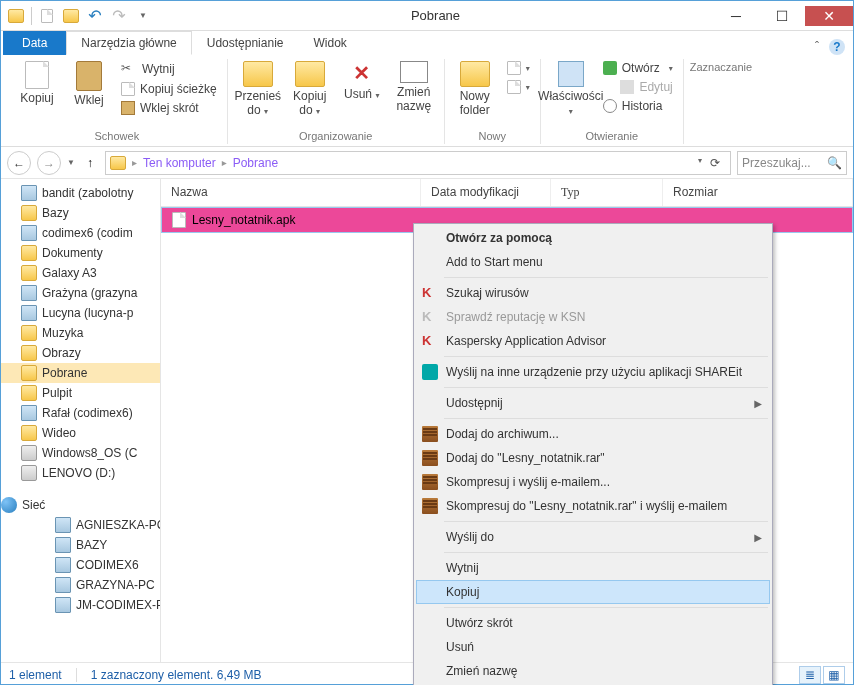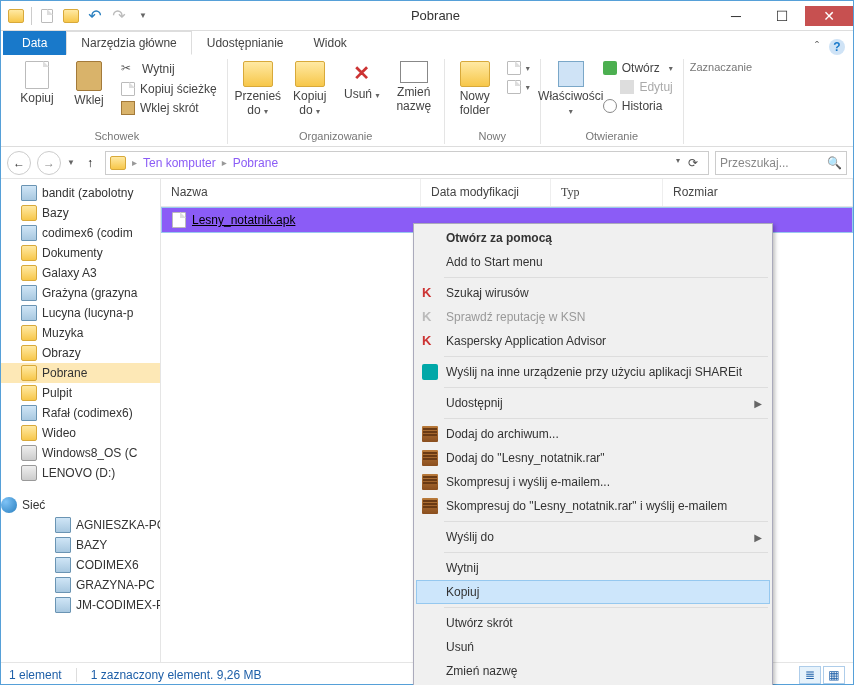--- a/index.html
+++ b/index.html
@@ -37,39 +37,39 @@
 .dd { font-size: 8px; color: #666; }
 
 
 .addrbar { height: 32px; display: flex; align-items: center; padding: 3px 6px; gap: 6px; border-bottom: 1px solid #e5e5e5; }
 .navbtn { width: 24px; height: 24px; border: 1px solid #ccc; border-radius: 50%; display: flex; align-items: center; justify-content: center; color: #888; }
 .navbtn.enabled { color: #333; }
 .addrbox { flex: 1; height: 24px; border: 1px solid #ccc; display: flex; align-items: center; padding: 0 4px; gap: 4px; }
 .crumb { display: flex; align-items: center; gap: 2px; font-size: 12px; color: #8b5cf6; }
 .crumbsep { color: #999; font-size: 10px; padding: 0 2px; }
 .addrtools { display: flex; gap: 2px; margin-left: auto; }
-.searchbox { width: 132px; height: 24px; border: 1px solid #ccc; display: flex; align-items: center; padding: 0 4px; color: #888; font-size: 11px; }
+.searchbox { width: 110px; height: 24px; border: 1px solid #ccc; display: flex; align-items: center; padding: 0 4px; color: #888; font-size: 11px; }
 
 
 .body { display: flex; height: 483px; }
 .tree { width: 160px; border-right: 1px solid #e5e5e5; overflow: hidden; padding: 4px 0; }
 .tnode { display: flex; align-items: center; gap: 5px; padding: 2px 6px 2px 20px; font-size: 12px; color: #333; white-space: nowrap; overflow: hidden; }
 .tnode.sel { background: #fde8b6; }
 .tnode.sub { padding-left: 54px; }
 .tnode .ic { width: 16px; height: 16px; flex-shrink: 0; }
 .tspacer { height: 12px; }
 
 .files { flex: 1; display: flex; flex-direction: column; position: relative; }
 .cols { display: flex; border-bottom: 1px solid #e5e5e5; }
 .col { padding: 6px 10px; font-size: 12px; color: #444; border-right: 1px solid #eee; }
 .col.name { width: 260px; }
 .col.date { width: 130px; }
 .col.type { width: 112px; font-family: Liberation Serif, serif; }
 .col.size { flex: 1; }
-.frow { display: flex; align-items: center; padding: 4px 10px; background: #8b5cf6; border: 1px solid #99c9ef; gap: 6px; text-decoration: underline; }
+.frow { display: flex; align-items: center; padding: 4px 10px; background: #ec4899; border: 1px solid #99c9ef; gap: 6px; }
 .frow .ic { width: 16px; height: 16px; }
 
 
 .ctx { position: absolute; left: 413px; top: 223px; width: 360px; background: #f0f0f0; border: 1px solid #aab; box-shadow: 2px 2px 4px rgba(0,0,0,.25); padding: 2px; }
 .ctxitem { display: flex; align-items: center; padding: 5px 8px 5px 30px; font-size: 12px; color: #333; position: relative; }
 .ctxitem.bold { font-weight: bold; }
 .ctxitem.disabled { color: #999; }
 .ctxitem.hl { background: #cde6fb; border: 1px solid #95c8ef; padding: 4px 7px 4px 29px; }
 .ctxitem .ic { position: absolute; left: 6px; width: 16px; height: 16px; }
 .ctxsep { height: 1px; background: #ddd; margin: 3px 2px 3px 28px; }
@@ -434,18 +434,18 @@
     </div>
   <div class="ctxitem">
       <span>Zmień nazwę</span>
     </div>
 
 </div>
 
 <div class="status">
   <span>1 element</span>
   <span class="statsep"></span>
-  <span>1 zaznaczony element. 9,26 MB</span>
+  <span>1 zaznaczony element. 6,49 MB</span>
   <div class="viewbtns">
     <div class="viewbtn" style="background:#e6f2fb">≣</div>
     <div class="viewbtn">▦</div>
   </div>
 </div>
 
 </body></html>

